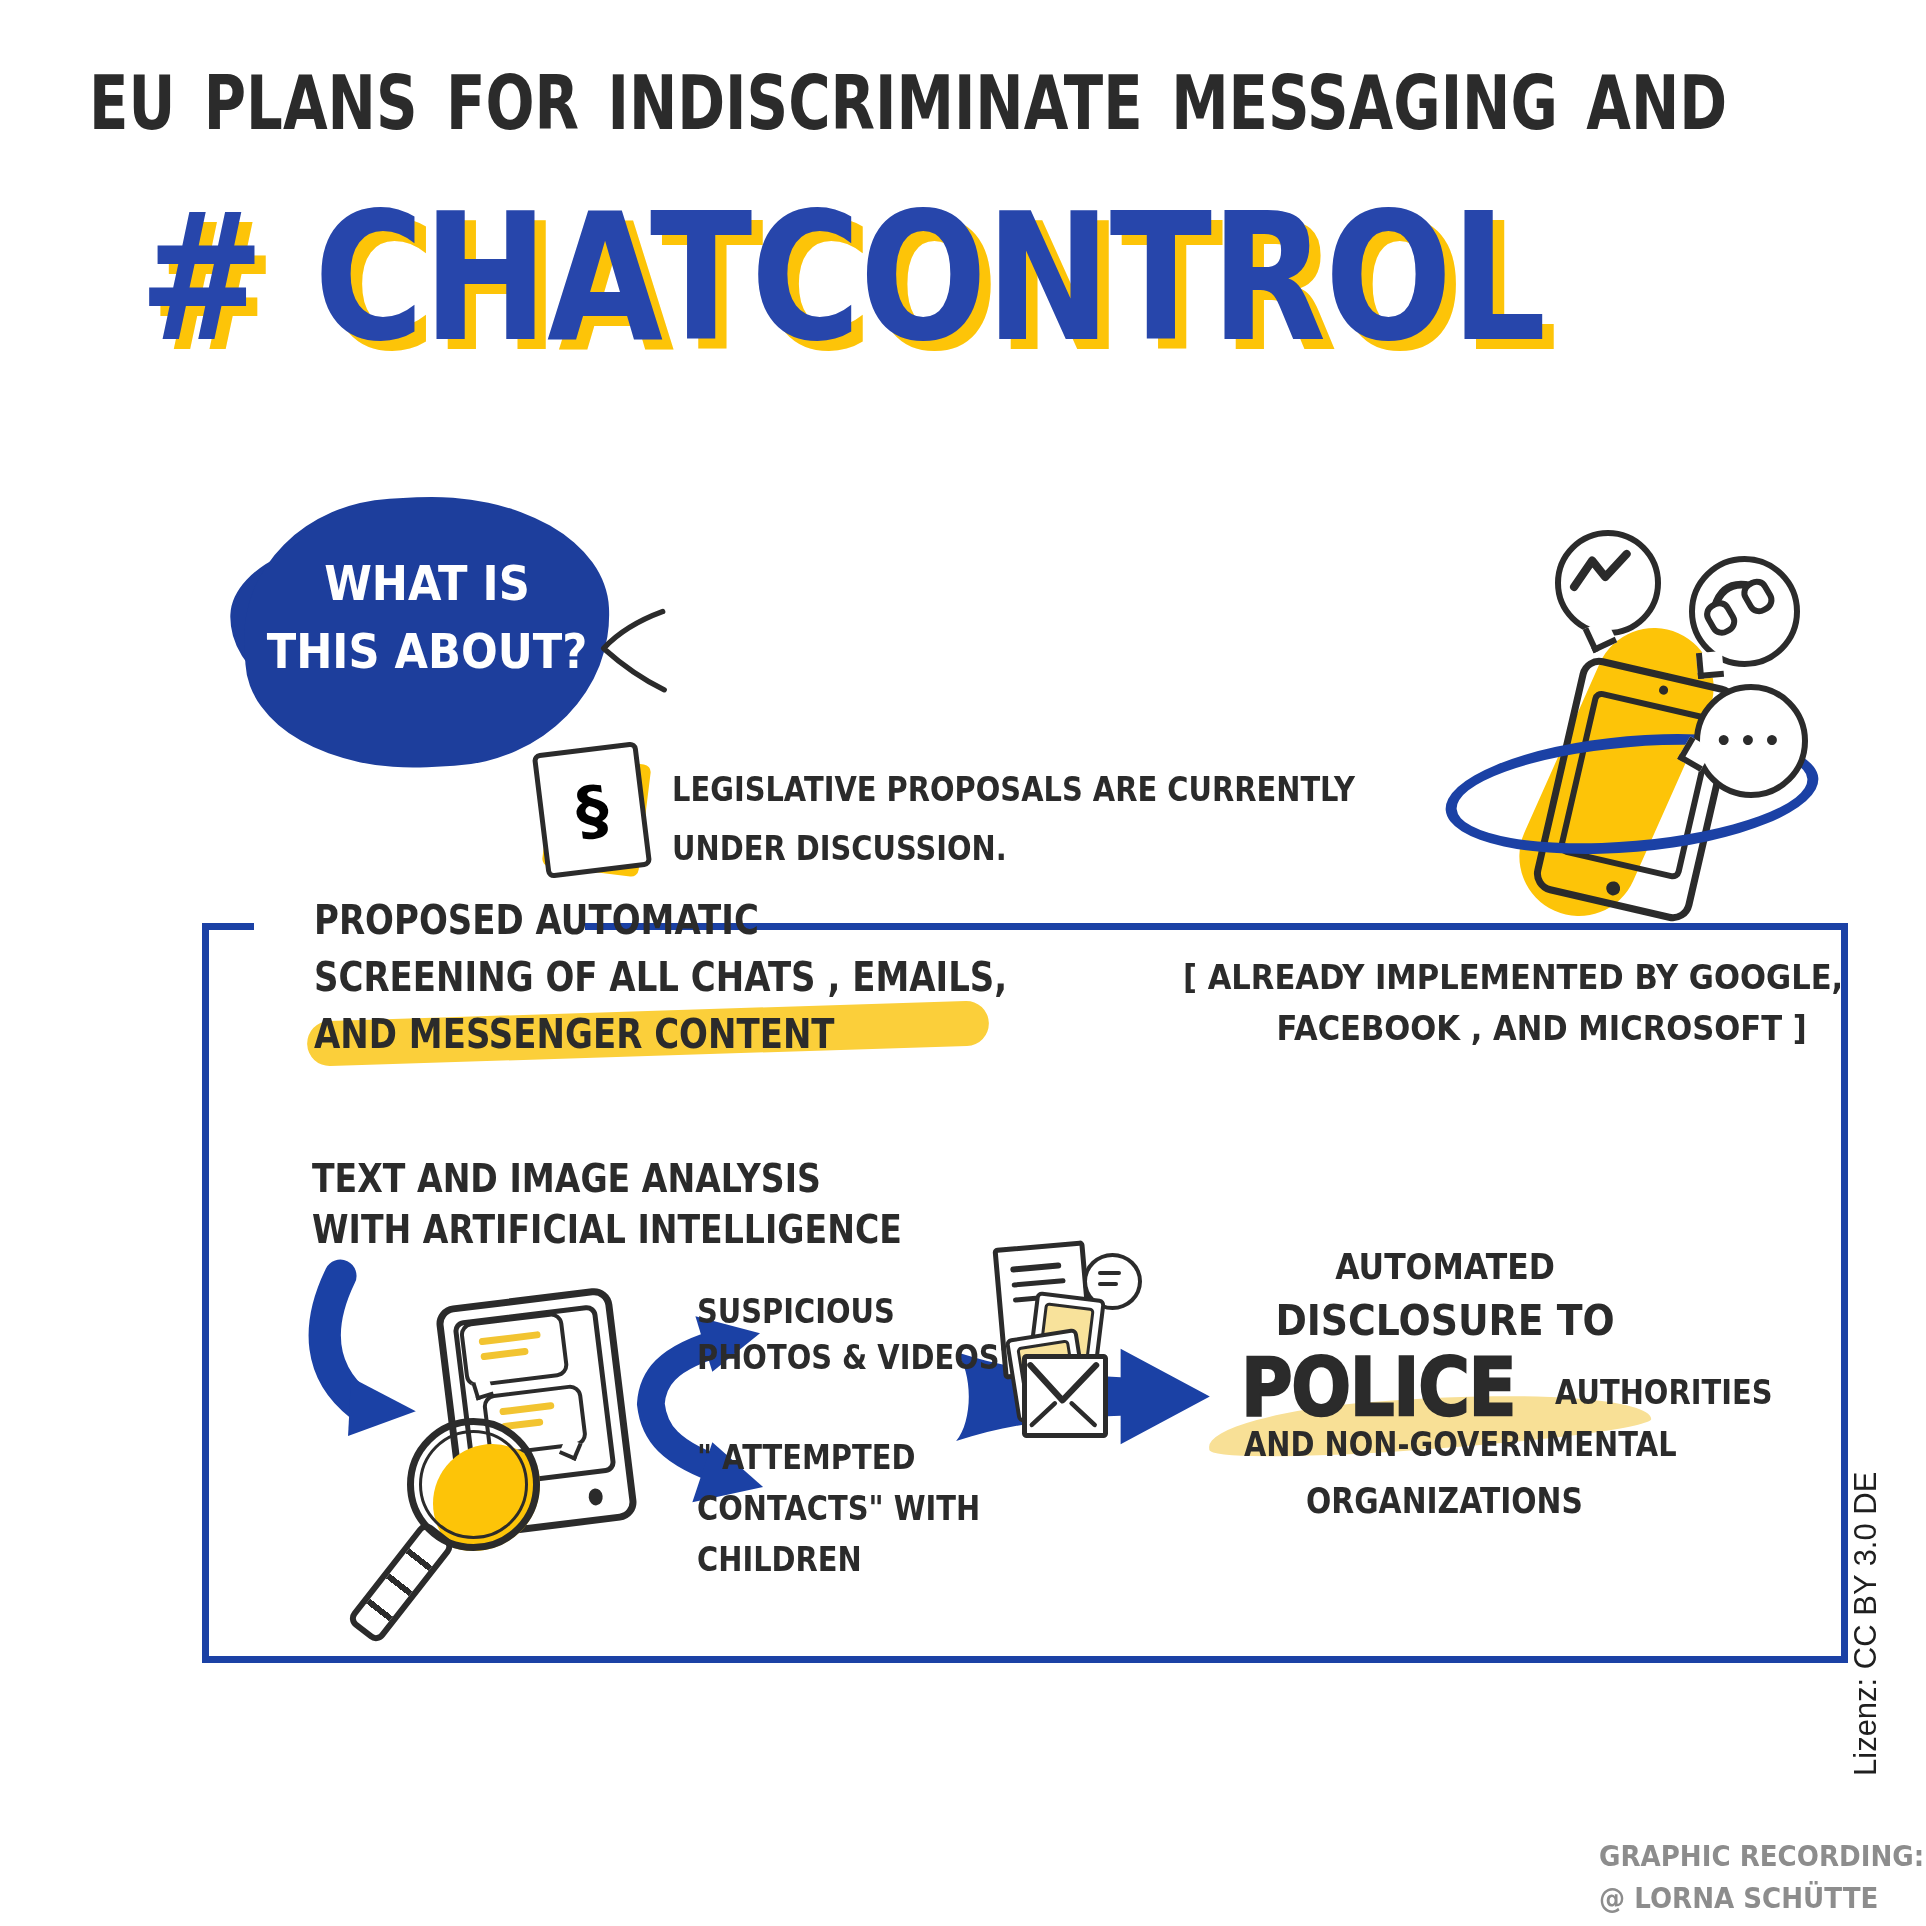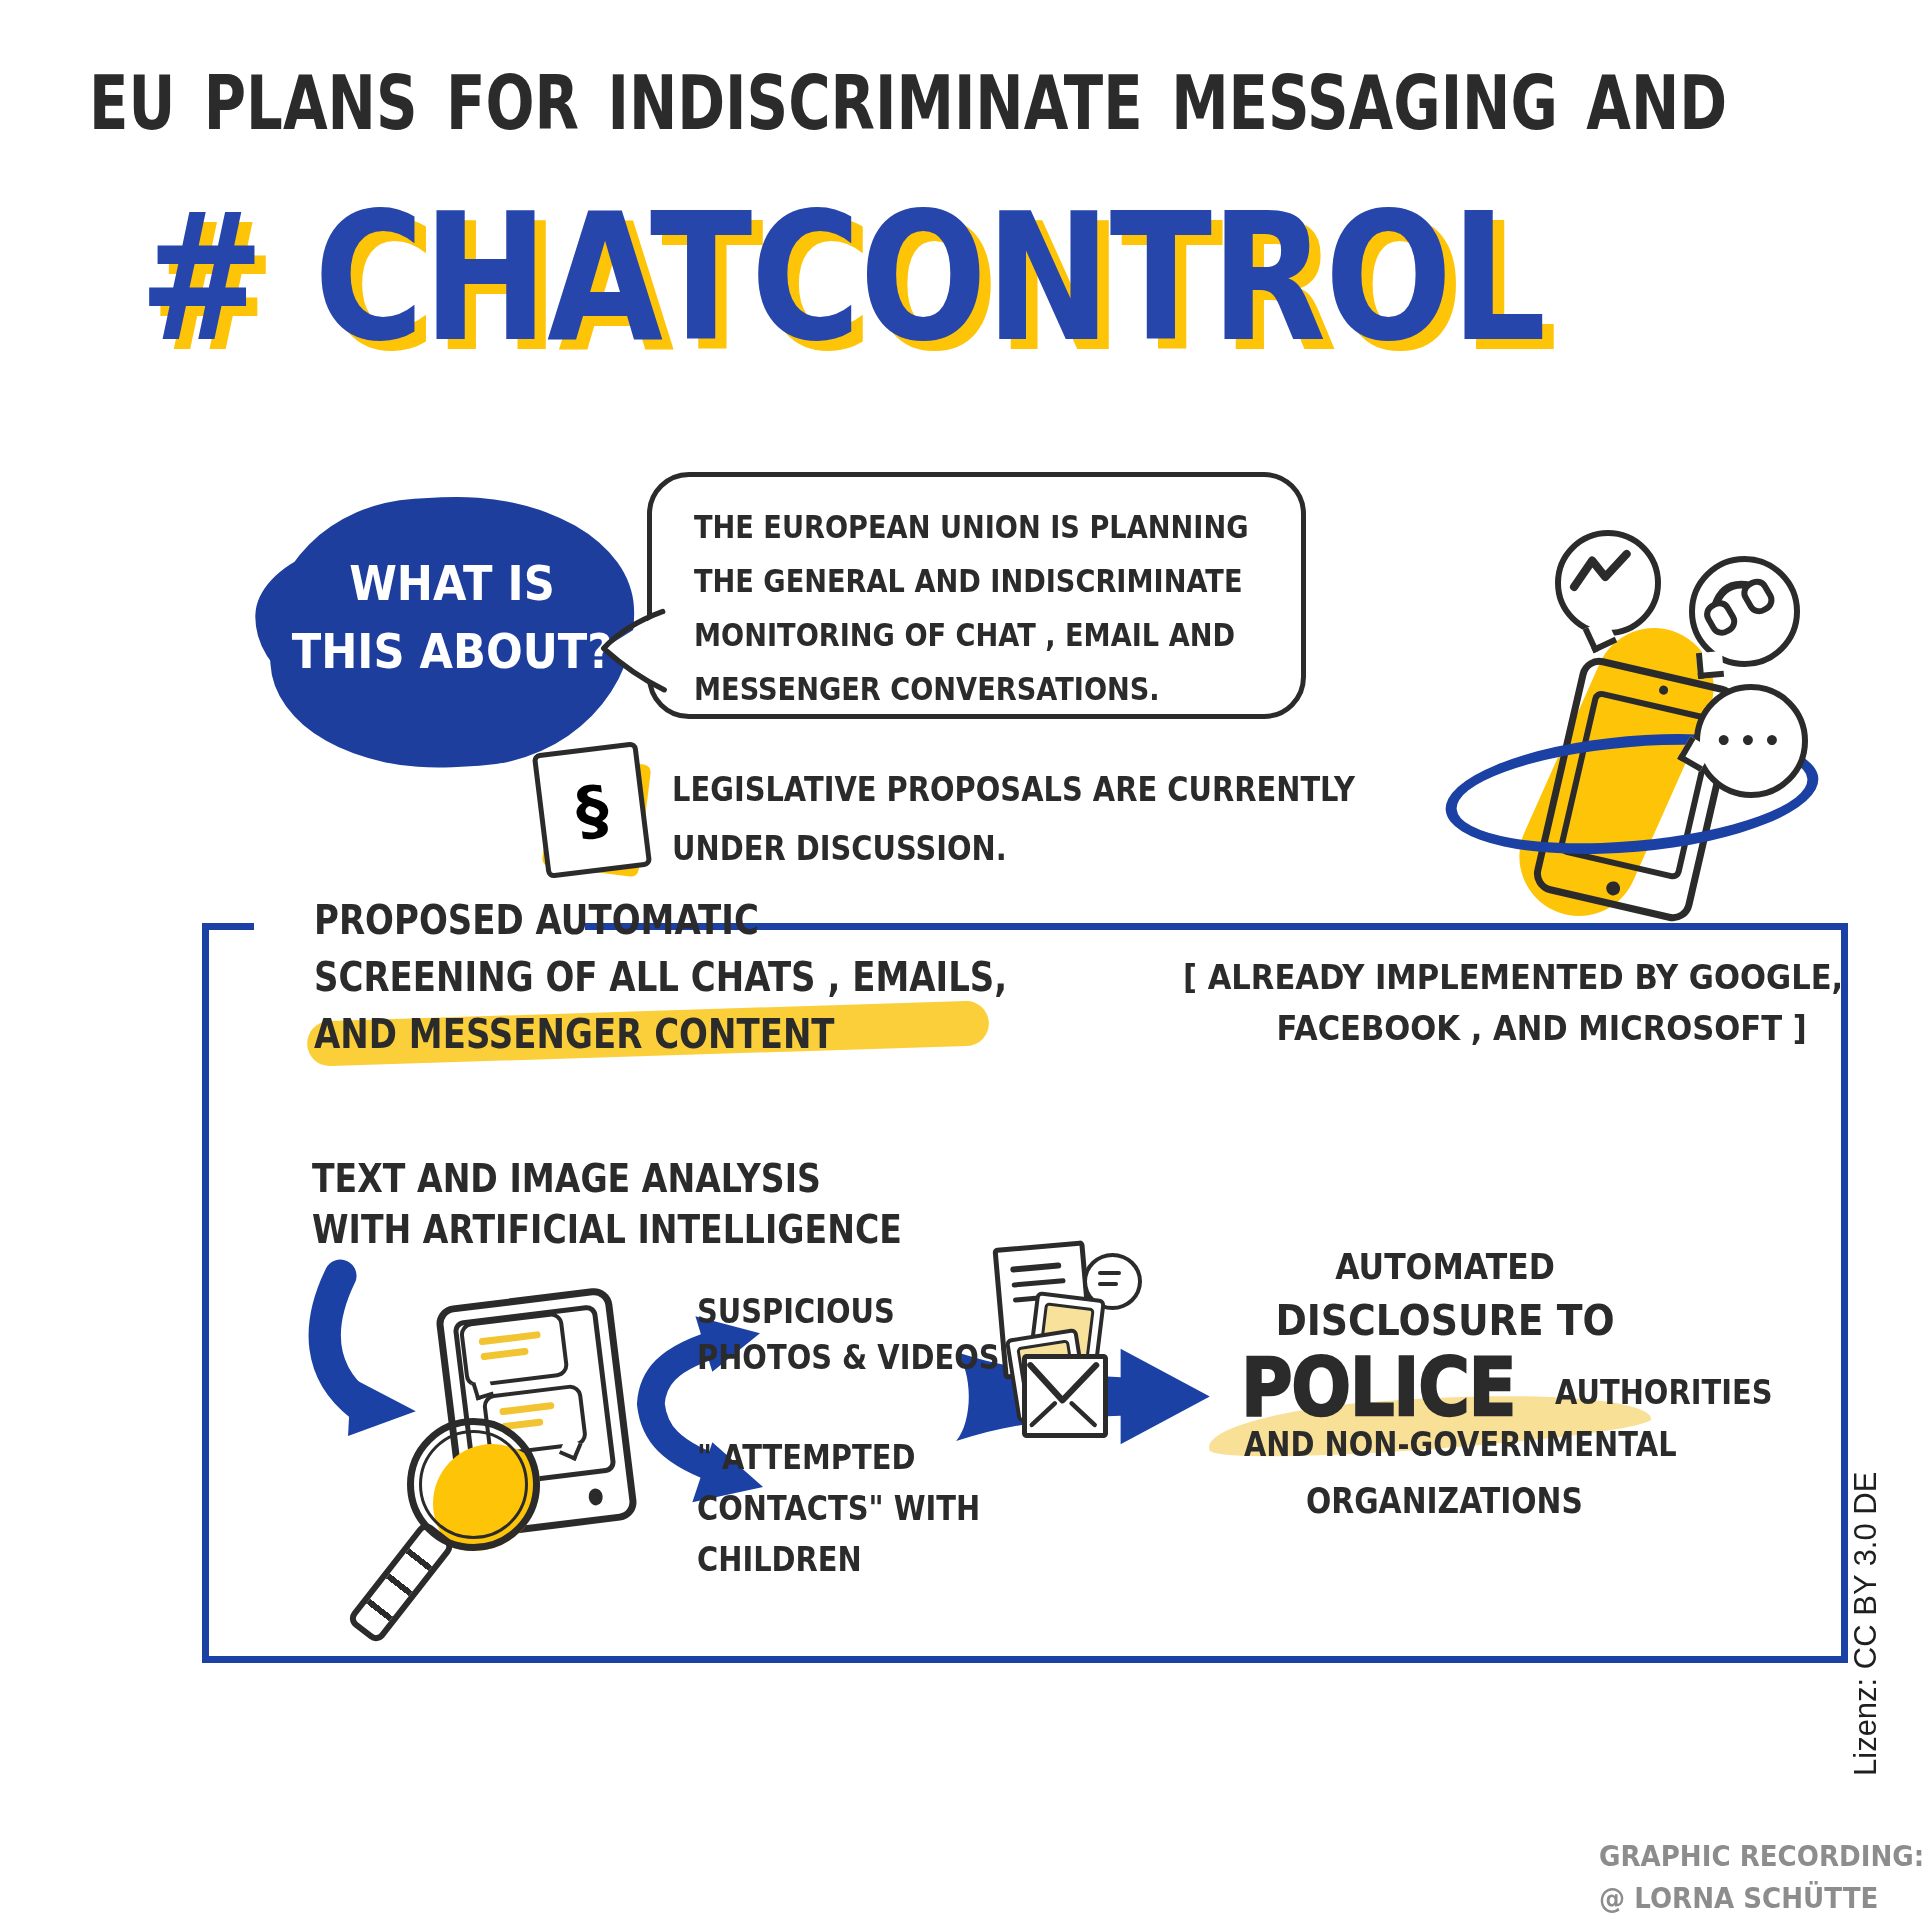--- a/index.html
+++ b/index.html
@@ -9,21 +9,21 @@
   .abs{position:absolute;}
 
   
   .kicker{left:89px;top:60px;font-size:74px;white-space:nowrap;word-spacing:10.8px;
           transform:scaleX(.78);transform-origin:left top;z-index:2;}
   .hashtag{left:139px;top:176px;font-size:163px;letter-spacing:-1.5px;color:#2746ab;
            white-space:nowrap;transform:scale(.92,1.08);transform-origin:left top;
            text-shadow:12.3px 9.2px 0 #fdc408;z-index:2;}
 
   
-  .blob{left:269px;top:497px;width:366px;height:270px;z-index:2;}
+  .blob{left:244px;top:497px;width:366px;height:270px;z-index:2;}
   .blob-bg{position:absolute;inset:0;background:#1d3e9c;transform:rotate(-3deg);
            border-radius:45% 55% 48% 52% / 55% 48% 60% 45%;}
   .blob-bg2{position:absolute;left:-14px;top:31px;width:370px;height:200px;background:#1d3e9c;
            transform:rotate(2deg);border-radius:55% 45% 52% 48% / 48% 60% 42% 55%;}
   .blob-text{position:absolute;inset:0;padding-top:52px;text-align:center;color:#fff;
              font-size:48px;line-height:68px;transform:scaleX(.9);}
 
   
   .bubble{left:647px;top:472px;width:659px;height:247px;border:5.4px solid #2b2b2b;
           border-radius:42px;background:#fff;padding:23px 23px 0 42px;box-sizing:border-box;z-index:2;}
@@ -143,26 +143,20 @@
 
   <div class="abs blob">
     <div class="blob-bg2"></div>
     <div class="blob-bg"></div>
     <div class="blob-text hand">
       <div>WHAT IS</div>
       <div>THIS ABOUT?</div>
     </div>
   </div>
 
-  <div class="abs bubble">
-    <div class="bline hand">THE EUROPEAN UNION IS PLANNING</div>
-    <div class="bline hand">THE GENERAL AND INDISCRIMINATE</div>
-    <div class="bline hand">MONITORING OF CHAT , EMAIL AND</div>
-    <div class="bline hand">MESSENGER CONVERSATIONS.</div>
-  </div>
   <svg class="bubble-tail" width="85" height="92" viewBox="0 0 110 120">
     <polygon points="97,6 20,54 99,108" fill="#ffffff"></polygon>
     <path d="M97,6 Q48,24 20,54 Q58,88 99,108" fill="none" stroke="#2b2b2b" stroke-width="7" stroke-linecap="round" stroke-linejoin="round"></path>
   </svg>
 
   <div class="abs para">
     <div class="para-back"></div>
     <div class="para-front">§</div>
   </div>
   <div class="abs legislative hand">

